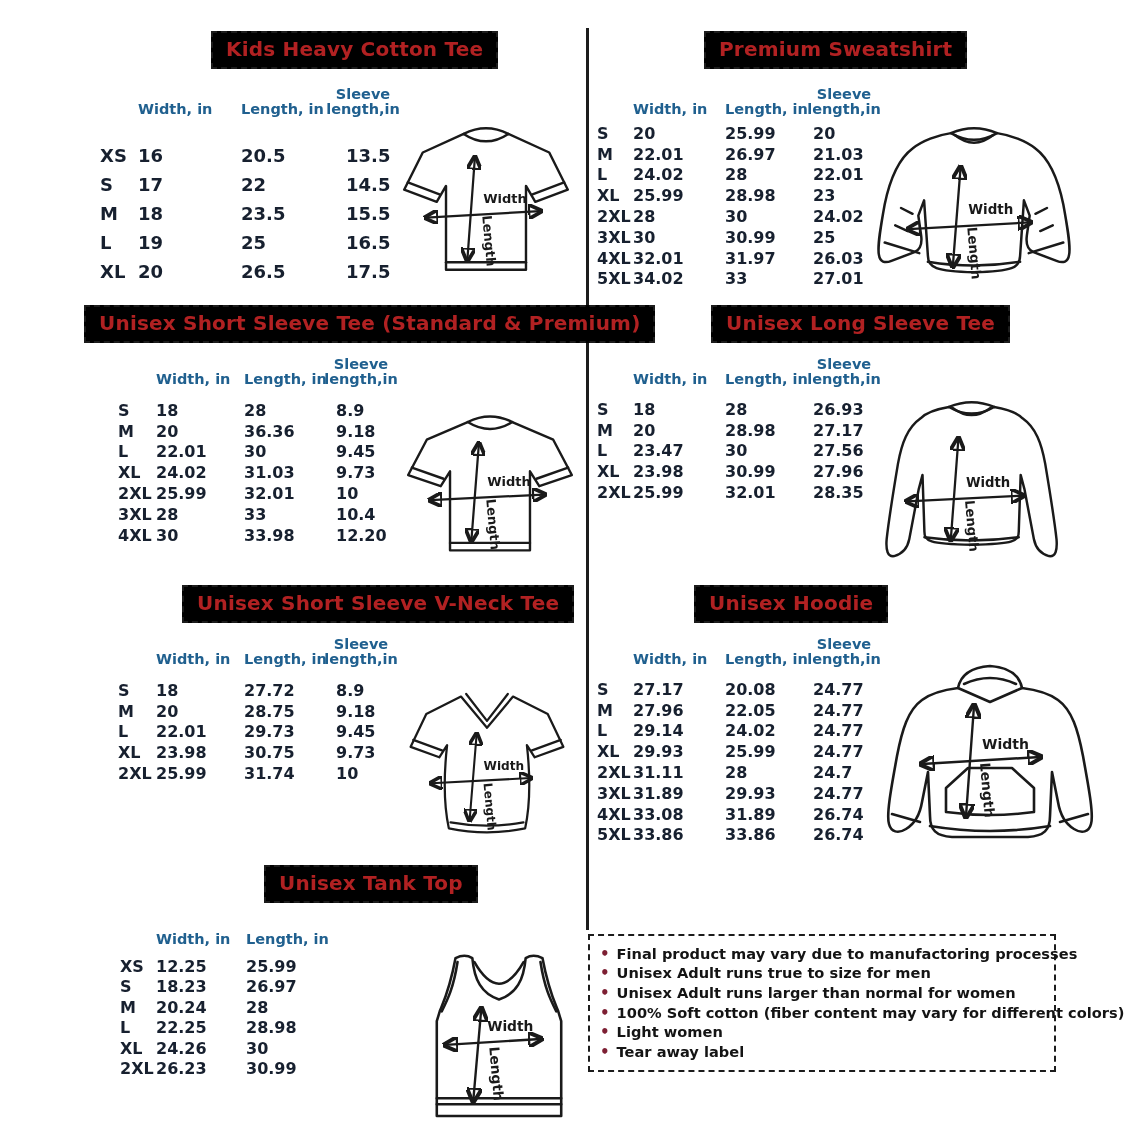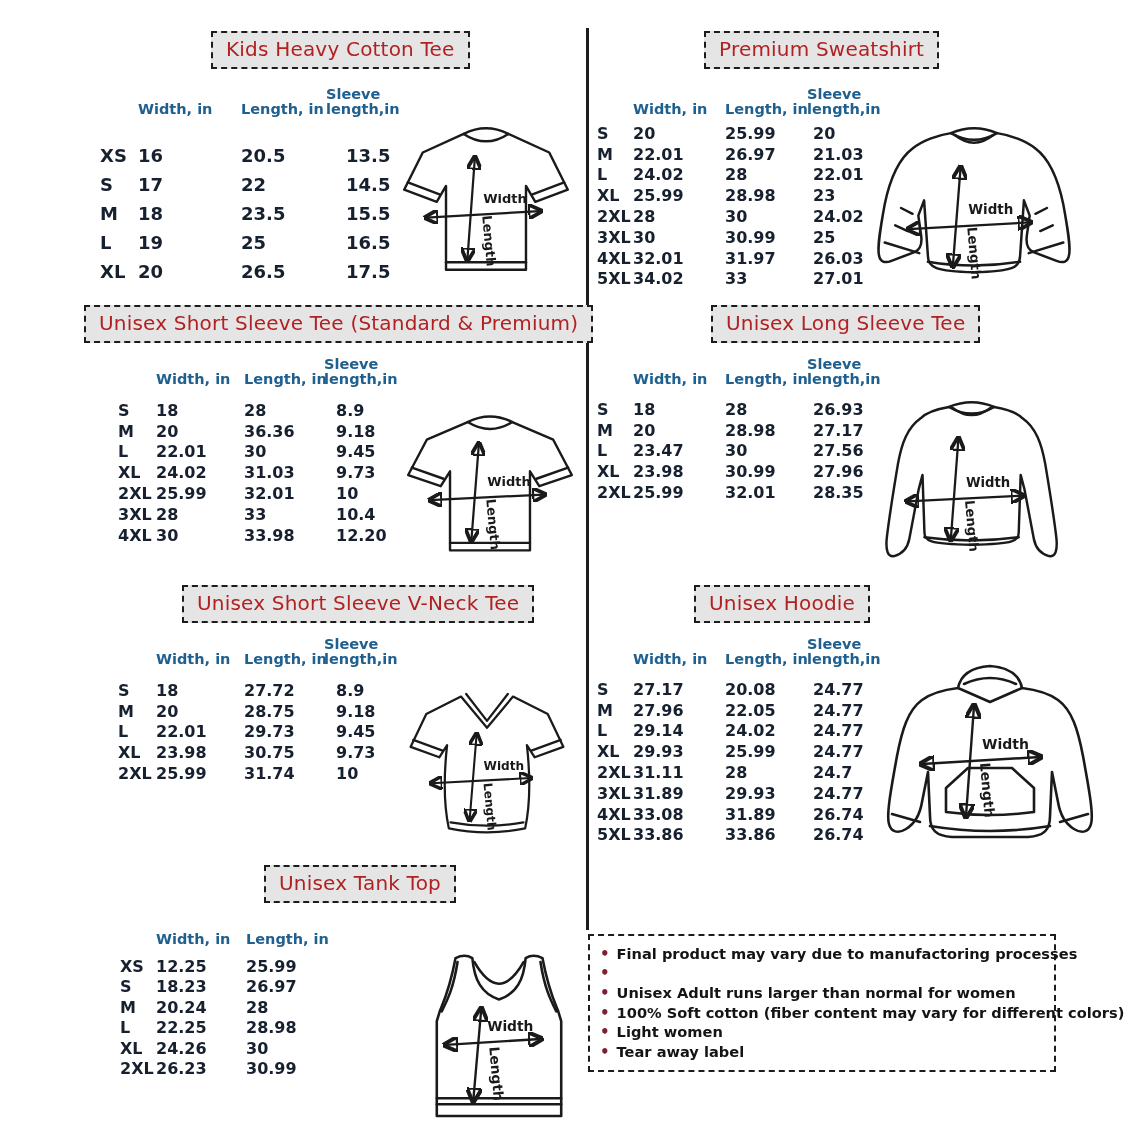--- a/index.html
+++ b/index.html
@@ -1,27 +1,27 @@
 <!DOCTYPE html>
 <html><head>
 <meta charset="utf-8">
 <style>
   html,body{margin:0;padding:0;background:#ffffff;}
   #canvas{position:relative;width:1140px;height:1140px;background:#ffffff;overflow:hidden;
           font-family:"DejaVu Sans","Liberation Sans",sans-serif;}
   .panel{display:contents;}
-  .title-box{position:absolute;border:2px dashed #1c1c1c;background:#e5e5e5;color:#b12122;
-             font-weight:normal;font-size:20px;line-height:1;padding:6px 13px 8px;white-space:nowrap;
+  .title-box{position:absolute;border:2px dashed #1c1c1c;background:#000000;color:#b12122;
+             font-weight:bold;font-size:20px;line-height:1;padding:6px 13px 8px;white-space:nowrap;
              letter-spacing:.2px;}
   .thead{position:absolute;display:grid;height:36px;align-items:end;color:#20608f;
          font-weight:bold;font-size:14.5px;line-height:1.08;}
   .tbody{position:absolute;color:#17202f;font-weight:bold;}
   .trow{display:grid;align-items:center;}
   .cell,.hcell{white-space:nowrap;}
-  .hcell.sleeve{width:74px;text-align:left;white-space:normal;}
+  .hcell.sleeve{width:74px;text-align:center;white-space:normal;}
   .cols-kids  .trow,.cols-kids.thead {grid-template-columns:38px 103px 105px 92px;}
   .cols-left  .trow,.cols-left.thead {grid-template-columns:38px 88px 92px 92px;}
   .cols-right .trow,.cols-right.thead{grid-template-columns:36px 92px 88px 88px;}
   .cols-tank  .trow,.cols-tank.thead {grid-template-columns:36px 90px 95px;}
   .cols-kids .hcell.sleeve{margin-left:-20px;}
   .cols-left .hcell.sleeve{margin-left:-12px;}
   .cols-right .hcell.sleeve{margin-left:-6px;}
   .rows-big .trow{height:29px;font-size:18px;}
   .rows-sm  .trow{height:20.8px;font-size:16px;}
   .rows-tank .trow{height:20.5px;font-size:16px;}
@@ -502,20 +502,21 @@
   </div>
 
   
   <div class="notes-box">
       <div class="note-item">
         <span class="bullet">•</span>
         <span>Final product may vary due to manufactoring processes</span>
       </div>
       <div class="note-item">
         <span class="bullet">•</span>
+        <span>Unisex Adult runs true to size for men</span>
       </div>
       <div class="note-item">
         <span class="bullet">•</span>
         <span>Unisex Adult runs larger than normal for women</span>
       </div>
       <div class="note-item">
         <span class="bullet">•</span>
         <span>100% Soft cotton (fiber content may vary for different colors)</span>
       </div>
       <div class="note-item">

